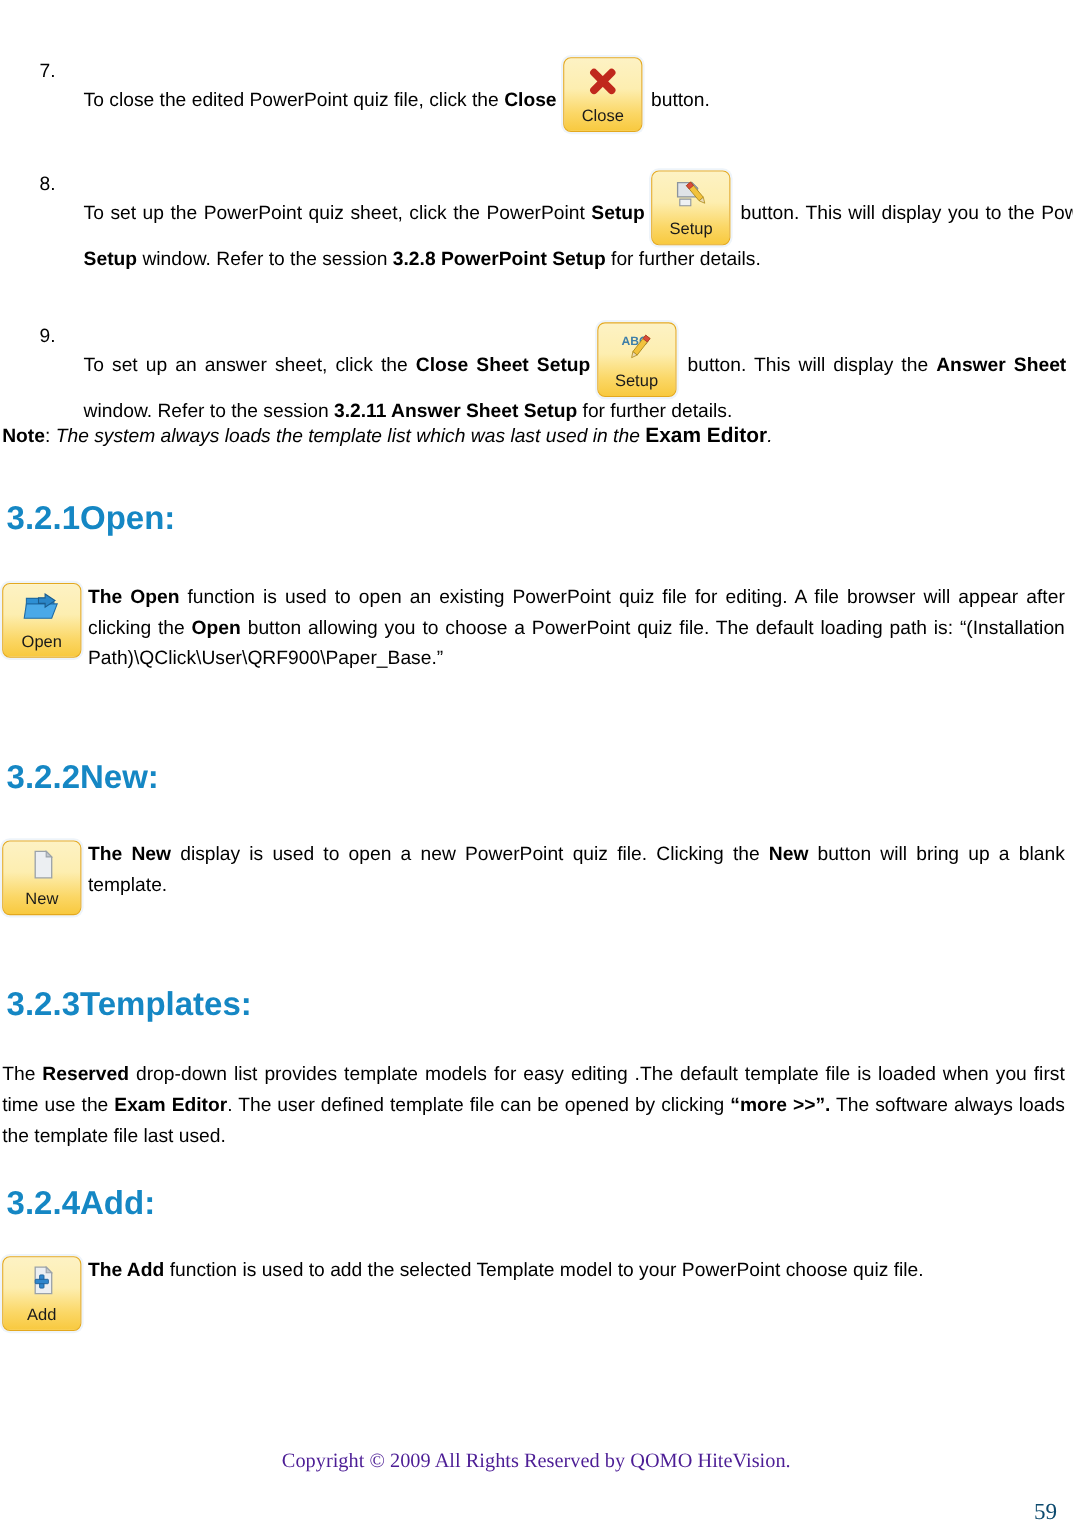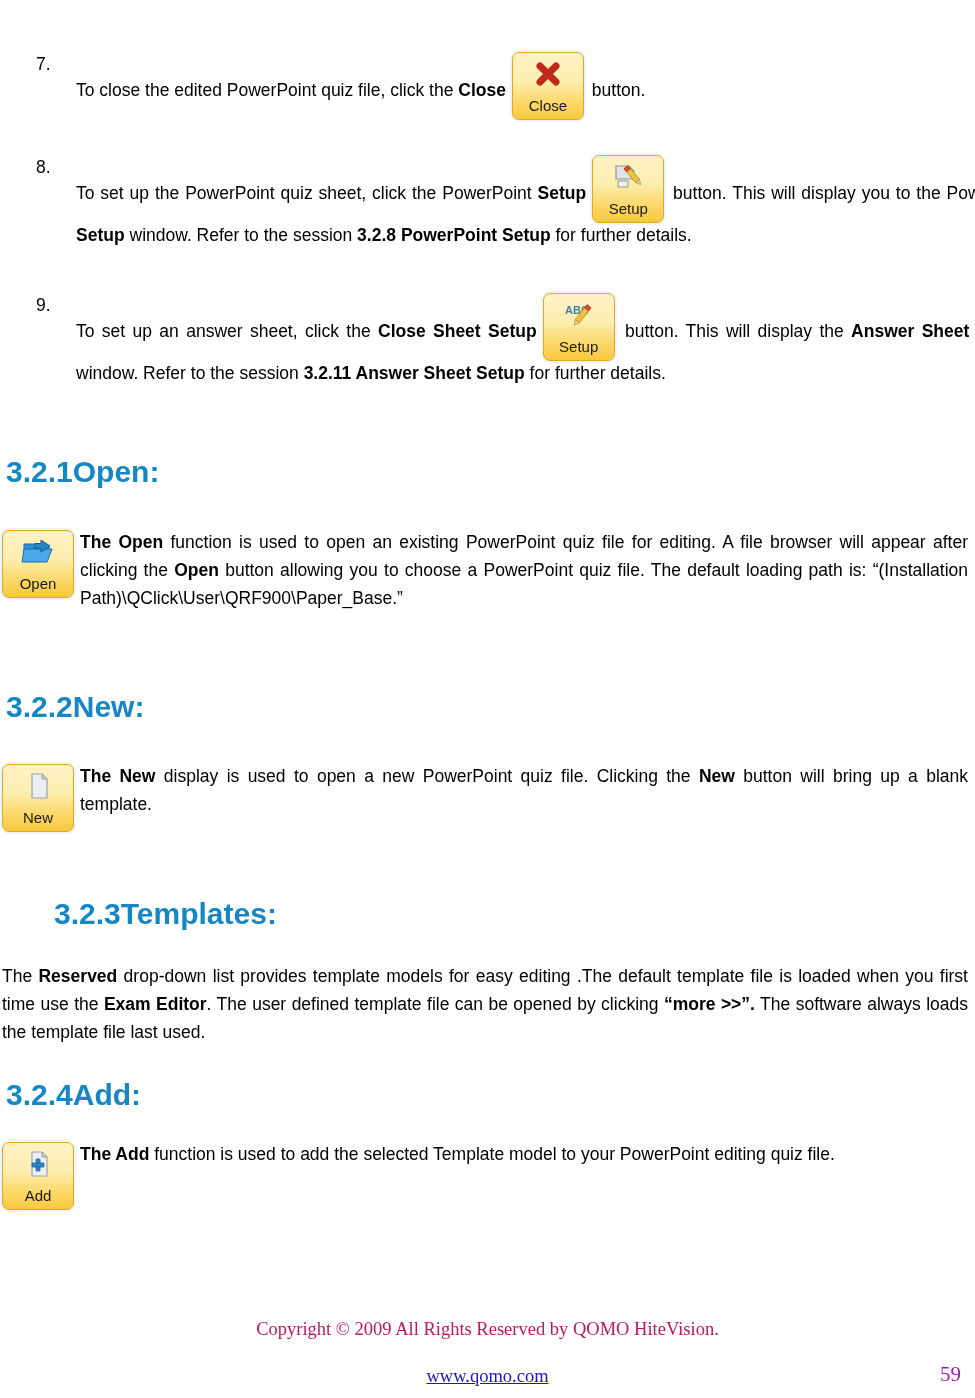--- a/index.html
+++ b/index.html
@@ -121,39 +121,39 @@
   .para::after { content: ""; display: block; clear: both; }
 
   
   .footer-copy {
     position: absolute;
     left: 0; right: 0;
     top: 1319px;
     text-align: center;
     font-family: "Liberation Serif", serif;
     font-size: 18.5px;
-    color: #be185d;
+    color: #4c1d95;
   }
   .footer-link {
     position: absolute;
     left: 0; right: 0;
     top: 1366px;
     text-align: center;
     font-family: "Liberation Serif", serif;
     font-size: 18.5px;
     color: #1a16c8;
     text-decoration: underline;
   }
   .footer-page {
     position: absolute;
     right: 14px;
     top: 1362px;
     font-family: "Liberation Serif", serif;
     font-size: 21px;
-    color: #a21caf;
+    color: #0c4a6e;
   }
 </style>
 </head>
 <body>
 
 <div class="page">
 
   <div class="numitem" style="position:absolute; left:8px; top:52px; width:940px;">
     <span class="num">7.</span>
     <p>
@@ -206,20 +206,23 @@
               <path d="M17 23 l2.5 5 l2.5 -5 z" fill="#e9d9b5" stroke="#b08c1c" stroke-width="0.7"></path>
               <rect x="17" y="4" width="5" height="4" fill="#d94b3b" stroke="#a83527" stroke-width="0.7"></rect>
             </g>
           </svg>
         </span>
         <span class="cap">Setup</span>
       </span><span> button. This will display the </span><b>Answer Sheet Setting</b><span> window. Refer to the session </span><b>3.2.11 Answer Sheet Setup</b><span> for further details.</span>
     </p>
   </div>
 
+  <div class="note">
+    <span class="lbl">Note</span><span>: </span><span class="body"><span>The system always loads the template list which was last used in the </span><b>Exam Editor</b><span>.</span></span>
+  </div>
 
   <h2 class="sec" style="left:6px; top:455px;">
     <span class="secnum">3.2.1</span><span>Open:</span>
   </h2>
 
   <div class="para" style="left:2px; top:528px; width:966px;">
     <span class="btn btn-float" style="margin-top:2px;">
       <span class="glyph">
         <svg width="34" height="30" viewBox="0 0 34 30">
           <path d="M3 7 h11 l3 3 h11 v4 h-25 z" fill="#2e8fd4" stroke="#1f6ba3" stroke-width="1"></path>
@@ -240,21 +243,21 @@
       <span class="glyph">
         <svg width="34" height="30" viewBox="0 0 34 30">
           <path d="M11 3 h10 l5 5 v19 h-15 z" fill="#eceff2" stroke="#9aa2aa" stroke-width="1.2"></path>
           <path d="M21 3 v5 h5 z" fill="#c3c9cf" stroke="#9aa2aa" stroke-width="1"></path>
         </svg>
       </span>
       <span class="cap">New</span>
     </span><b>The New</b><span> display is used to open a new PowerPoint quiz file. Clicking the </span><b>New</b><span> button will bring up a blank template.</span>
   </div>
 
-  <h2 class="sec" style="left:6px; top:897px;margin-left:48px;">
+  <h2 class="sec" style="left:6px; top:897px;">
     <span class="secnum">3.2.3</span><span>Templates:</span>
   </h2>
 
   <div class="para" style="left:2px; top:962px; width:966px;">
     <span>The </span><b>Reserved</b><span> drop-down list provides template models for easy editing .The default template file is loaded when you first time use the </span><b>Exam Editor</b><span>. The user defined template file can be opened by clicking </span><b>“more &gt;&gt;”.</b><span> The software always loads the template file last used.</span>
   </div>
 
   <h2 class="sec" style="left:6px; top:1078px;">
     <span class="secnum">3.2.4</span><span>Add:</span>
   </h2>
@@ -265,20 +268,19 @@
         <svg width="34" height="30" viewBox="0 0 34 30">
           <path d="M11 3 h10 l5 5 v19 h-15 z" fill="#eceff2" stroke="#9aa2aa" stroke-width="1.2"></path>
           <path d="M21 3 v5 h5 z" fill="#c3c9cf" stroke="#9aa2aa" stroke-width="1"></path>
           <g fill="#2f86cc" stroke="#1d5f97" stroke-width="0.8">
             <rect x="15" y="10" width="4" height="12" rx="0.7"></rect>
             <rect x="11" y="14" width="12" height="4" rx="0.7"></rect>
           </g>
         </svg>
       </span>
       <span class="cap">Add</span>
-    </span><b>The Add</b><span> function is used to add the selected Template model to your PowerPoint editing quiz file.</span>
+    </span><b>The Add</b><span> function is used to add the selected Template model to your PowerPoint choose quiz file.</span>
   </div>
 
   <div class="footer-copy">Copyright © 2009 All Rights Reserved by QOMO HiteVision.</div>
-  <a class="footer-link" href="#">www.qomo.com</a>
   <div class="footer-page">59</div>
 
 </div>
 
 </body></html>

